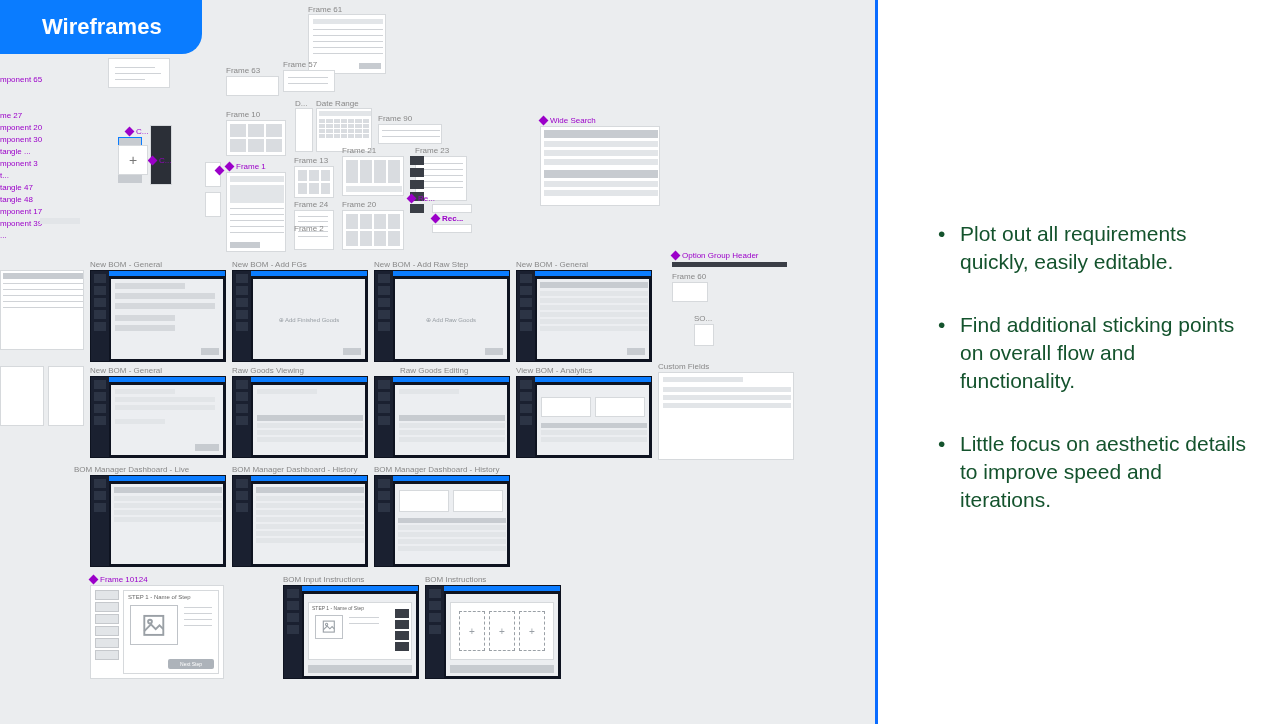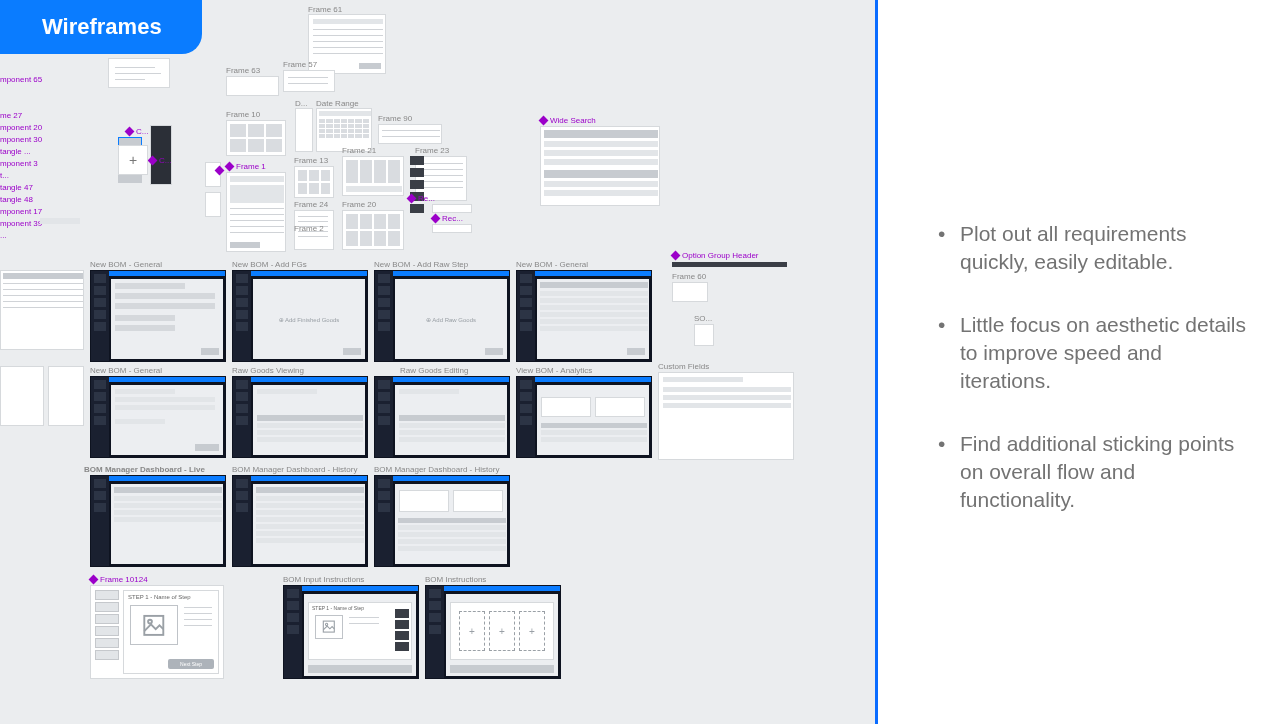--- a/index.html
+++ b/index.html
@@ -1,21 +1,21 @@
 <!DOCTYPE html>
 <html><head>
 <meta charset="utf-8">
 <style>
   * { box-sizing: border-box; margin: 0; padding: 0; }
   html, body { width: 1284px; height: 724px; font-family: -apple-system, BlinkMacSystemFont, "Segoe UI", Helvetica, Arial, sans-serif; background:#fff; overflow:hidden; }
   .slide { display:flex; width:100%; height:100%; }
   .left { position:relative; flex:0 0 878px; height:100%; background:#ebedef; overflow:hidden; border-right:3px solid #0a6cff; }
   .right { flex:1; padding:220px 30px 0 58px; background:#fff; }
   .title-tab { position:absolute; top:0; left:0; background:#0a7cff; color:#fff; font-weight:600; font-size:22px; padding:14px 40px 14px 42px; border-bottom-right-radius:20px; z-index:50; }
-  .bullets { list-style:none; color:#737373; font-size:21px; line-height:1.35; }
+  .bullets { list-style:none; color:#14532d; font-size:21px; line-height:1.35; }
   .bullets li { position:relative; padding-left:24px; margin-bottom:34px; }
   .bullets li::before { content:"•"; position:absolute; left:2px; top:0; font-size:21px; }
   
   
   .canvas { position:absolute; inset:0; }
   .lbl { position:absolute; font-size:8px; color:#888; white-space:nowrap; }
   .lbl.comp { color:#9b00c9; font-size:8px; }
   .diamond { display:inline-block; width:7px; height:7px; background:#9b00c9; transform:rotate(45deg); margin-right:3px; vertical-align:middle; }
   .frame { position:absolute; background:#fff; border:1px solid #d6d9dc; }
   .frame.dark { background:#0e1320; border-color:#0e1320; }
@@ -223,21 +223,21 @@
       <span class="lbl" style="left:294px; top:224px;">Frame 2</span>
 
       <div style="position:absolute; left:410px; top:156px; width:14px;">
         <div class="stub dk" style="position:relative; width:14px; height:9px; margin-bottom:3px;"></div>
         <div class="stub dk" style="position:relative; width:14px; height:9px; margin-bottom:3px;"></div>
         <div class="stub dk" style="position:relative; width:14px; height:9px; margin-bottom:3px;"></div>
         <div class="stub dk" style="position:relative; width:14px; height:9px; margin-bottom:3px;"></div>
         <div class="stub dk" style="position:relative; width:14px; height:9px;"></div>
       </div>
       <span class="lbl comp" style="left:408px; top:194px;"><span class="diamond"></span><span>Re...</span></span>
-      <span class="lbl comp" style="left:432px; top:214px;"><span class="diamond"></span><span>Rec...</span></span>
+      <span class="lbl comp" style="left:432px; top:214px;font-weight:bold;"><span class="diamond"></span><span>Rec...</span></span>
       <div class="frame" style="left:432px; top:204px; width:40px; height:9px;"></div>
       <div class="frame" style="left:432px; top:224px; width:40px; height:9px;"></div>
 
       <span class="lbl comp" style="left:540px; top:116px;"><span class="diamond"></span><span>Wide Search</span></span>
       <div class="frame" style="left:540px; top:126px; width:120px; height:80px;">
         <div class="stub md" style="left:3px; top:3px; width:114px; height:8px;"></div>
         <div class="stub" style="left:3px; top:14px; width:114px; height:6px;"></div>
         <div class="stub" style="left:3px; top:23px; width:114px; height:6px;"></div>
         <div class="stub" style="left:3px; top:32px; width:114px; height:6px;"></div>
         <div class="stub md" style="left:3px; top:43px; width:114px; height:8px;"></div>
@@ -408,21 +408,21 @@
       </div>
 
       <span class="lbl" style="left:658px; top:362px;">Custom Fields</span>
       <div class="frame" style="left:658px; top:372px; width:136px; height:88px;">
         <div class="stub" style="left:4px; top:4px; width:80px; height:5px;"></div>
         <div class="stub" style="left:4px; top:14px; width:128px; height:5px;"></div>
         <div class="stub" style="left:4px; top:22px; width:128px; height:5px;"></div>
         <div class="stub" style="left:4px; top:30px; width:128px; height:5px;"></div>
       </div>
 
-      <span class="lbl" style="left:84px; top:465px;font-weight:bold;">BOM Manager Dashboard - Live</span>
+      <span class="lbl" style="left:74px; top:465px;">BOM Manager Dashboard - Live</span>
       <div class="frame dark" style="left:90px; top:475px; width:136px; height:92px;">
         <div class="topbar thin"></div>
           <div class="side-col">
             <div class="srow"></div>
             <div class="srow"></div>
             <div class="srow"></div>
           </div>
         <div style="position:absolute; left:20px; right:2px; top:8px; bottom:2px; background:#eceef1;">
           <div class="stub md" style="left:3px; top:3px; width:108px; height:6px;"></div>
           <div class="stub" style="left:3px; top:12px; width:108px; height:5px;"></div>
@@ -554,17 +554,17 @@
       <div class="frame" style="left:118px; top:145px; width:30px; height:30px; display:flex; align-items:center; justify-content:center; font-size:14px; color:#777;">+</div>
 
       <span class="lbl comp" style="left:216px; top:166px;"><span class="diamond"></span></span>
 
     </div>
   </div>
 
   <div class="right">
     <ul class="bullets">
       <li>Plot out all requirements quickly, easily editable.</li>
+      <li>Find additional sticking points on overall flow and functionality.</li>
       <li>Little focus on aesthetic details to improve speed and iterations.</li>
-      <li>Find additional sticking points on overall flow and functionality.</li>
     </ul>
   </div>
 </div>
 
 </body></html>

